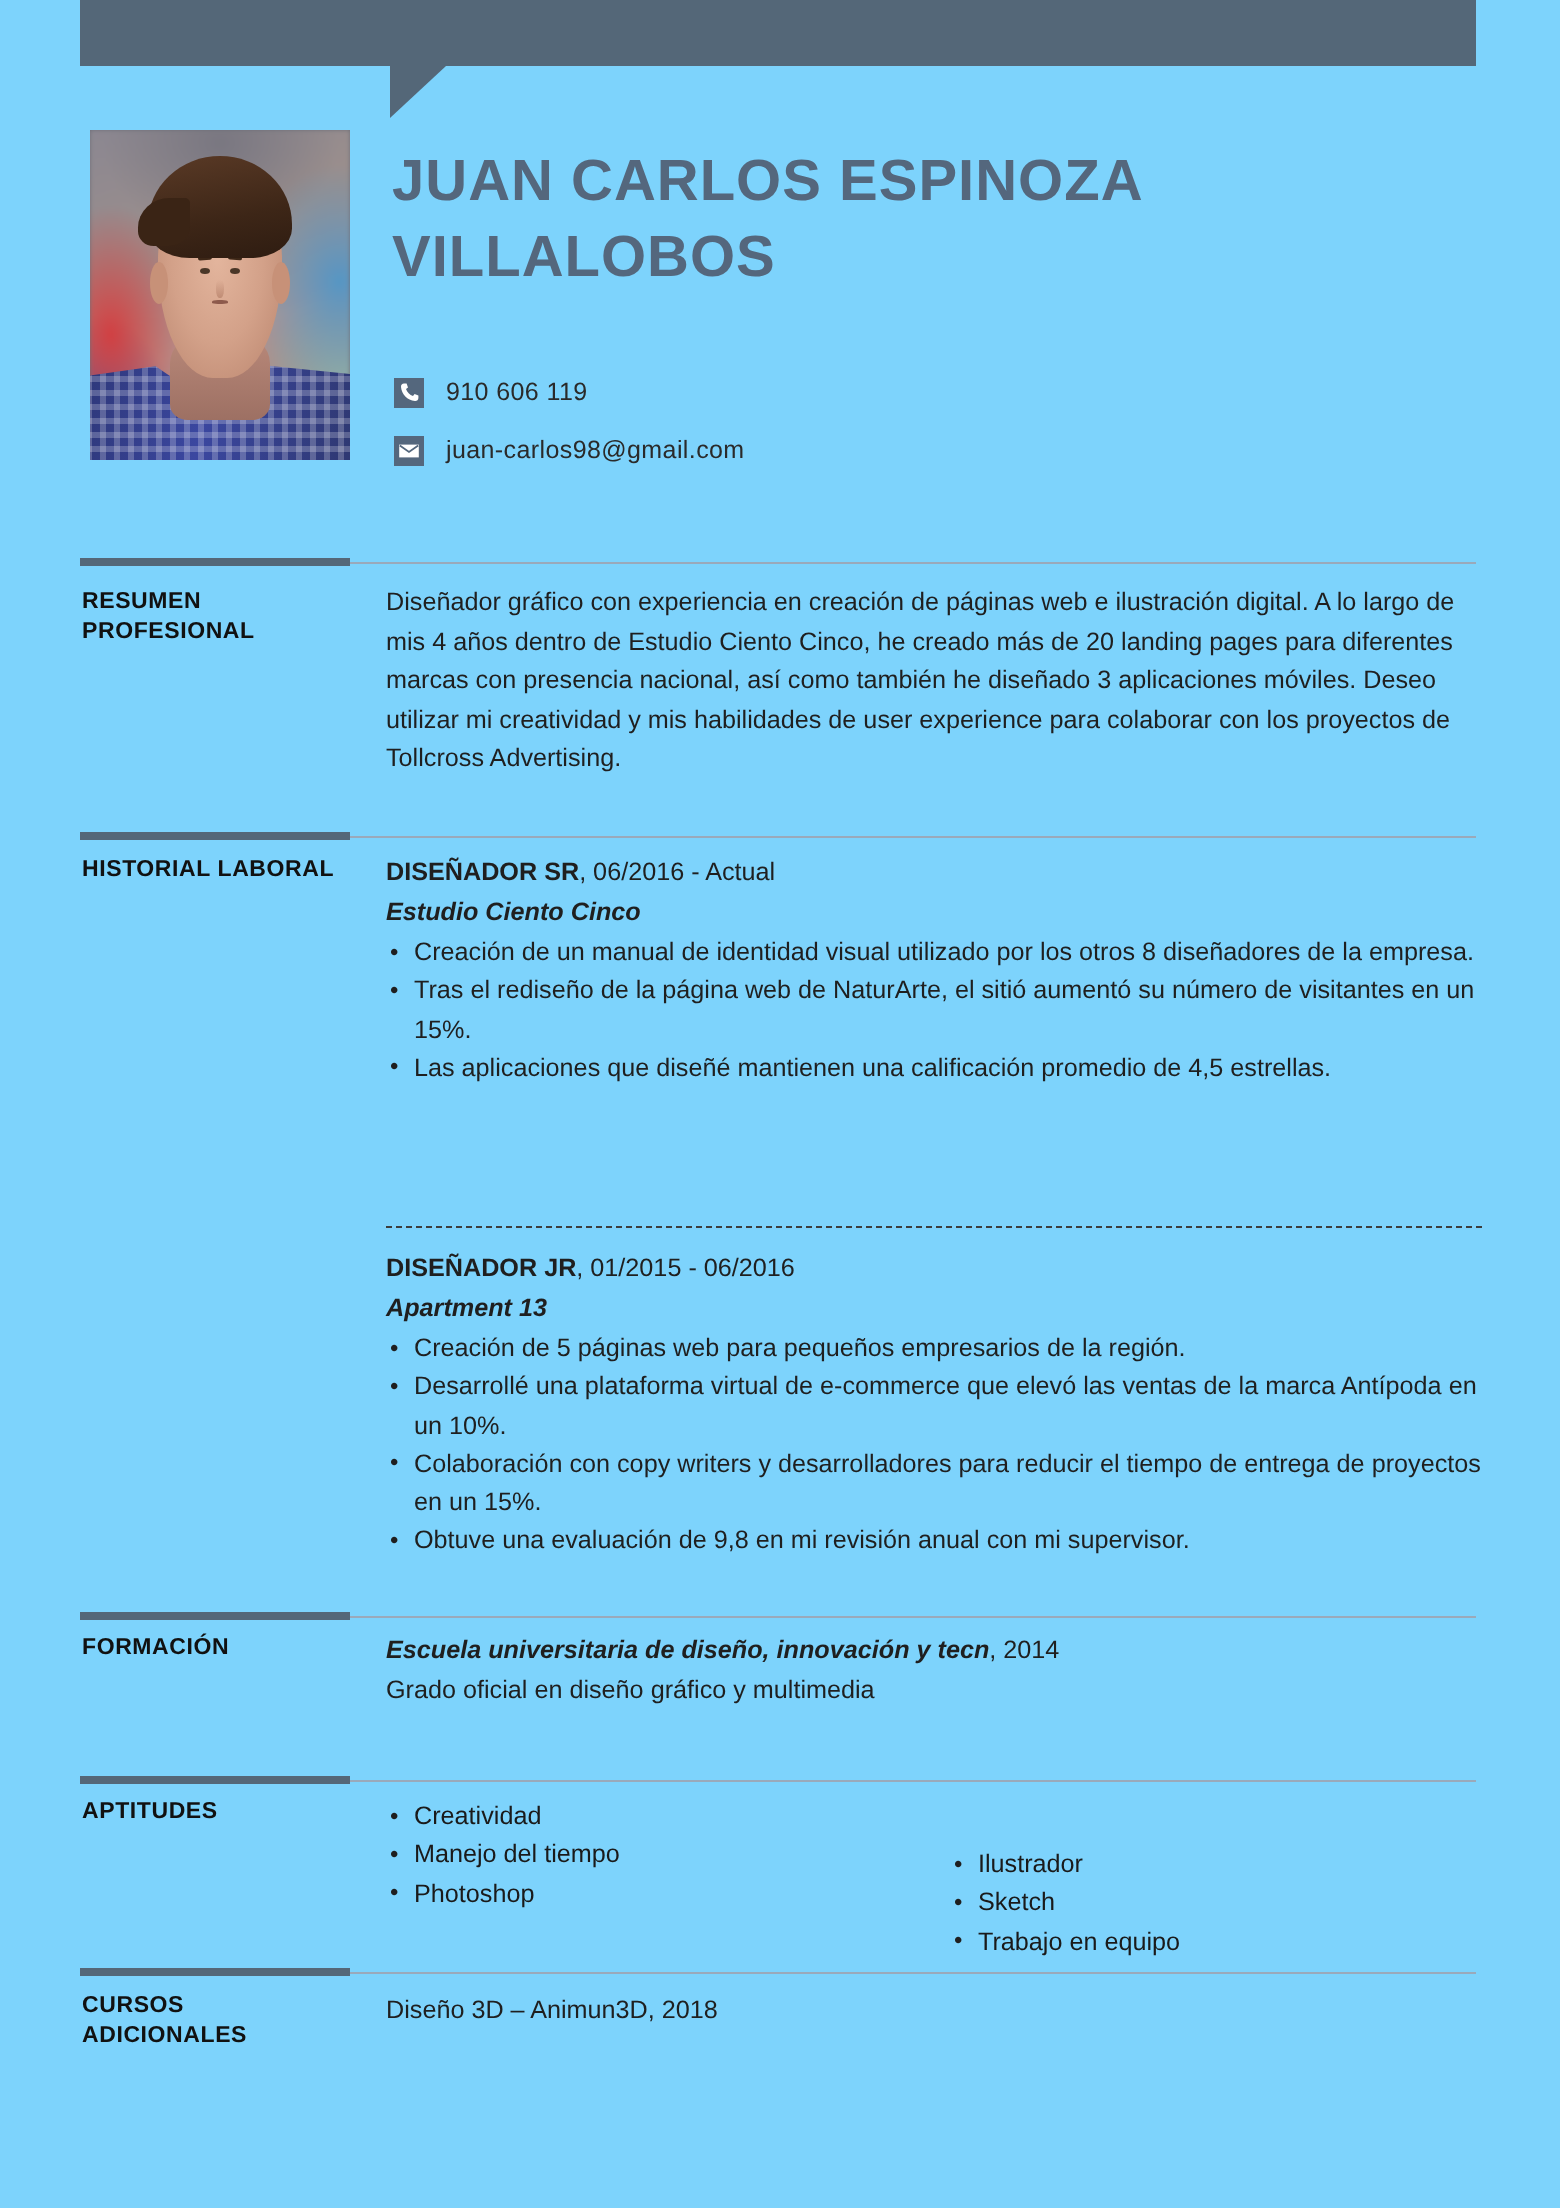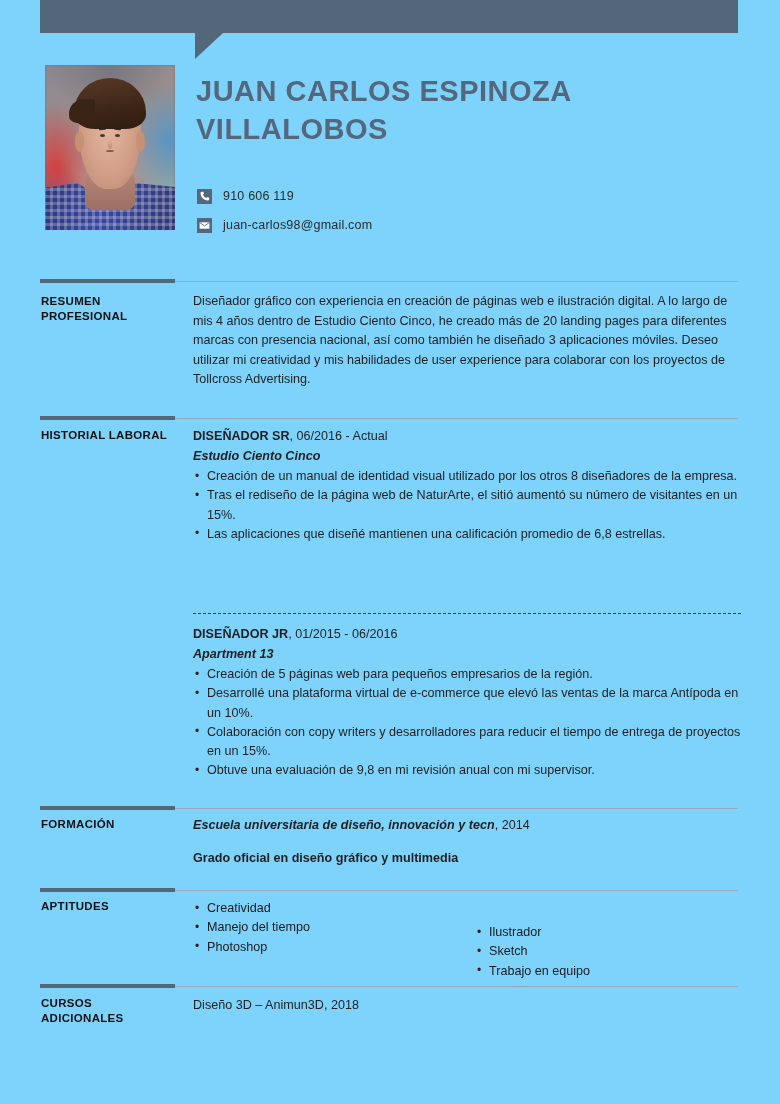--- a/index.html
+++ b/index.html
@@ -285,23 +285,22 @@
     border-top: 1.4px dashed #3c3c3c;
   }
 
   .edu-line1 {
     font-size: 12.6px;
     line-height: 20px;
   }
   .edu-line1 i { font-weight: bold; font-style: italic; }
   .edu-line2 {
     font-size: 12.6px;
-    font-weight: bold;
+    font-weight: normal;
     line-height: 20px;
-    margin-top: 13px;
   }
 
   .skills {
     position: absolute;
     left: 193px;
     width: 548px;
     display: flex;
   }
   .skills-col { width: 282px; }
   .skills-col:last-child { width: 266px; margin-top: 24px; }
@@ -368,21 +367,21 @@
   <div class="sec-label" style="top:428px">HISTORIAL LABORAL</div>
 
   <div class="sec-body" style="top:426px">
     <div class="job-title">
       <b>DISEÑADOR SR</b><span>, 06/2016 - Actual</span>
     </div>
     <div class="job-company">Estudio Ciento Cinco</div>
     <ul class="bullets">
       <li>Creación de un manual de identidad visual utilizado por los otros 8 diseñadores de la empresa.</li>
       <li>Tras el rediseño de la página web de NaturArte, el sitió aumentó su número de visitantes en un 15%.</li>
-      <li>Las aplicaciones que diseñé mantienen una calificación promedio de 6,8 estrellas.</li>
+      <li>Las aplicaciones que diseñé mantienen una calificación promedio de 4,5 estrellas.</li>
     </ul>
   </div>
 
   <div class="dashed" style="top:613px"></div>
 
   <div class="sec-body" style="top:624px">
     <div class="job-title">
       <b>DISEÑADOR JR</b><span>, 01/2015 - 06/2016</span>
     </div>
     <div class="job-company">Apartment 13</div>

